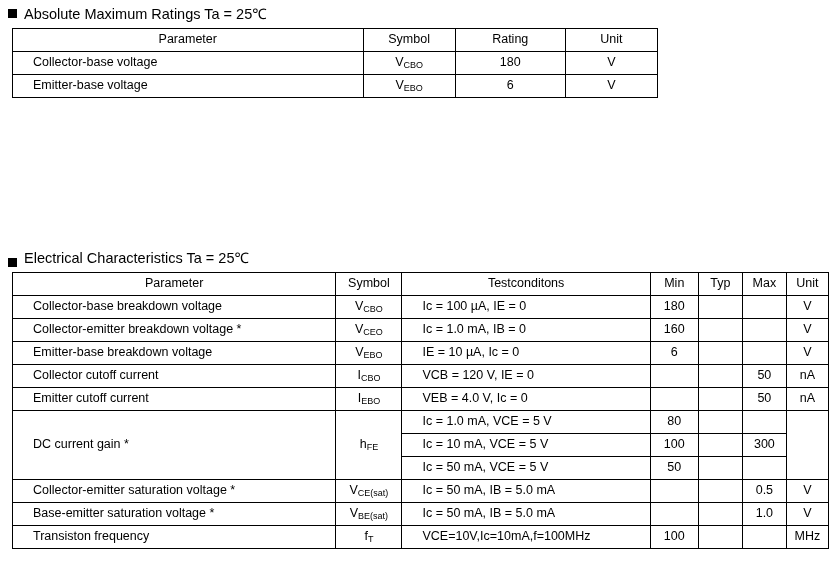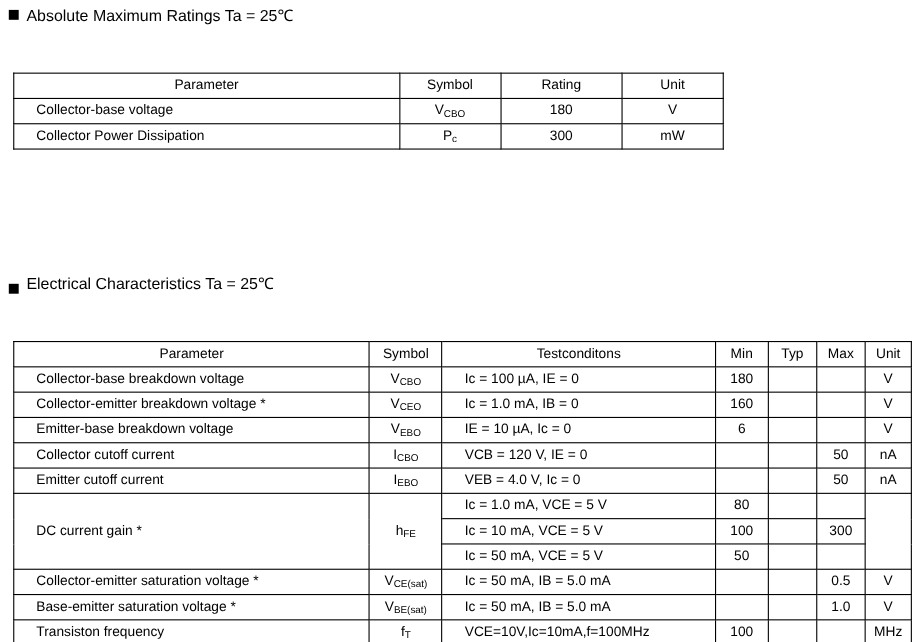--- a/index.html
+++ b/index.html
@@ -36,21 +36,20 @@
     margin-right: 7px;
     flex: 0 0 auto;
   }
   .section-title .txt {
     white-space: pre;
   }
   table {
     border-collapse: collapse;
     table-layout: fixed;
     font-size: 12.5px;
-    margin-top: 38px;
   }
   table td, table th {
     border: 1px solid #000;
     padding: 0 4px;
     font-weight: normal;
     vertical-align: middle;
     background: #fff;
     line-height: 1.1;
   }
   .ctr { text-align: center; }
@@ -127,24 +126,24 @@
       </tr>
     </thead>
     <tbody>
       <tr>
         <td class="lft">Collector-base voltage</td>
         <td class="ctr"><span>V</span><sub>CBO</sub></td>
         <td class="ctr">180</td>
         <td class="ctr">V</td>
       </tr>
       <tr>
-        <td class="lft">Collector Power Dissipation</td>
-        <td class="ctr"><span>P</span><sub>c</sub></td>
-        <td class="ctr">300</td>
-        <td class="ctr">mW</td>
+        <td class="lft">Emitter-base voltage</td>
+        <td class="ctr"><span>V</span><sub>EBO</sub></td>
+        <td class="ctr">6</td>
+        <td class="ctr">V</td>
       </tr>
     </tbody>
   </table>
 
   <div class="section-title" id="ec-title">
     <span class="bullet"></span>
     <span class="txt">Electrical Characteristics Ta = 25℃</span>
   </div>
 
   <table id="ec-table">

